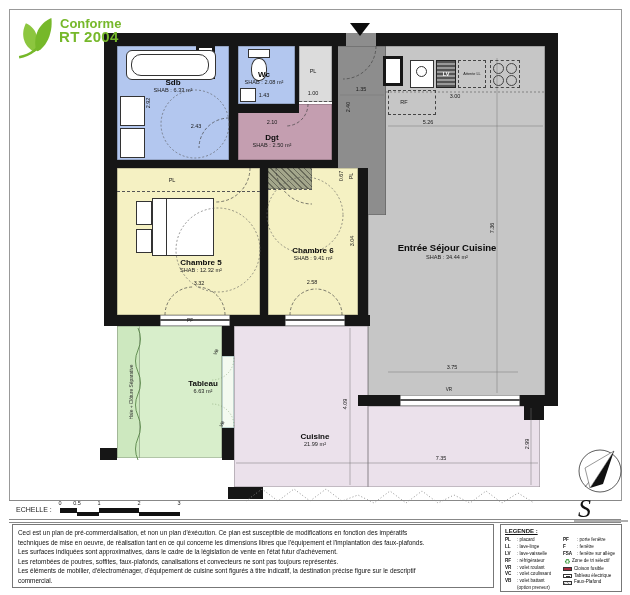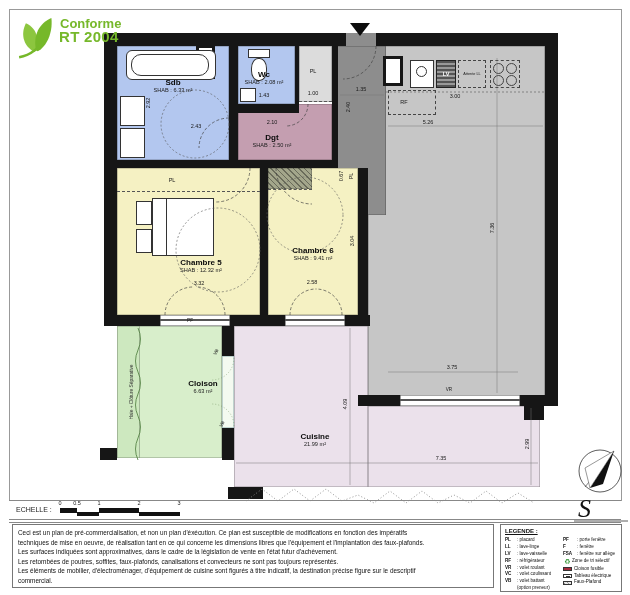--- a/index.html
+++ b/index.html
@@ -204,22 +204,26 @@
     <div class="rarea">SHAB : 2.50 m²</div>
   </div>
   <div class="rlabel" style="left:201px;top:266px;">
     <div class="rname">Chambre 5</div>
     <div class="rarea">SHAB : 12.32 m²</div>
   </div>
   <div class="rlabel" style="left:313px;top:254px;">
     <div class="rname">Chambre 6</div>
     <div class="rarea">SHAB : 9.41 m²</div>
   </div>
+  <div class="rlabel big" style="left:447px;top:252px;">
+    <div class="rname">Entrée Séjour Cuisine</div>
+    <div class="rarea">SHAB : 34.44 m²</div>
+  </div>
   <div class="rlabel" style="left:203px;top:387px;">
-    <div class="rname">Cloison</div>
+    <div class="rname">Tableau</div>
     <div class="rarea">6.63 m²</div>
   </div>
   <div class="rlabel" style="left:315px;top:440px;">
     <div class="rname">Cuisine</div>
     <div class="rarea">21.99 m²</div>
   </div>
 
   <span class="dim" style="left:196px;top:126px;">2.43</span>
   <span class="dim v" style="left:148px;top:103px;">2.92</span>
   <span class="dim" style="left:264px;top:95px;">1.43</span>

